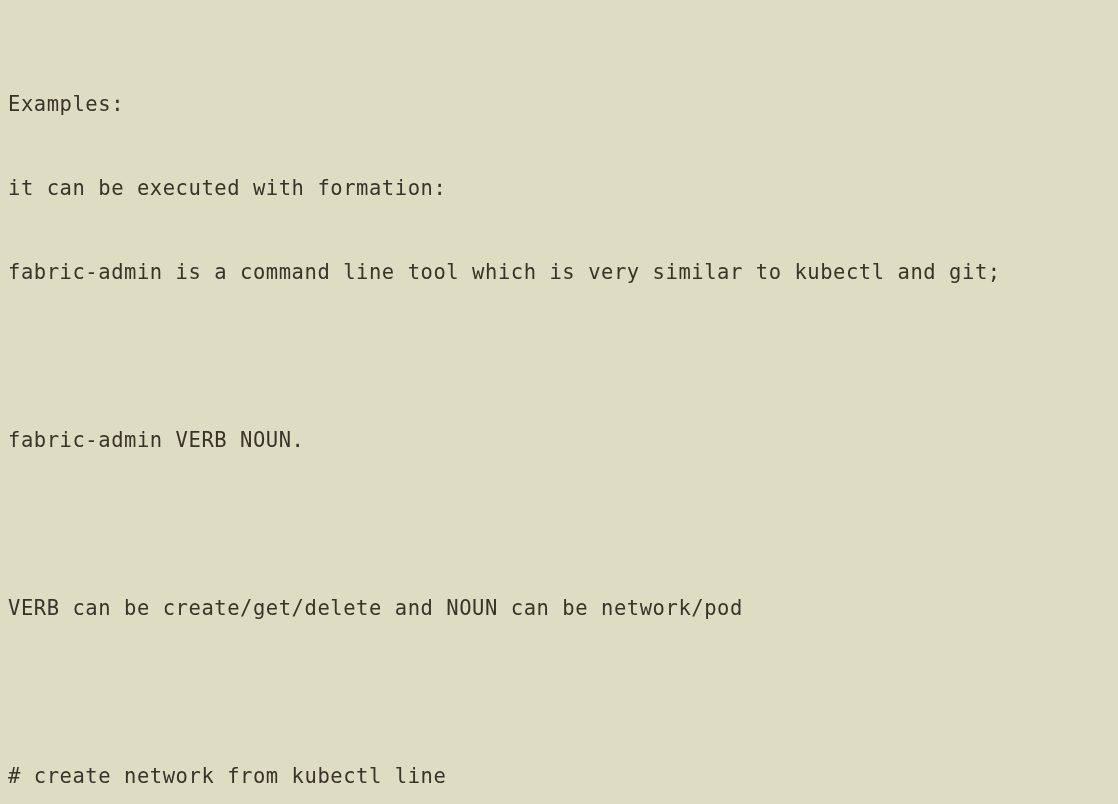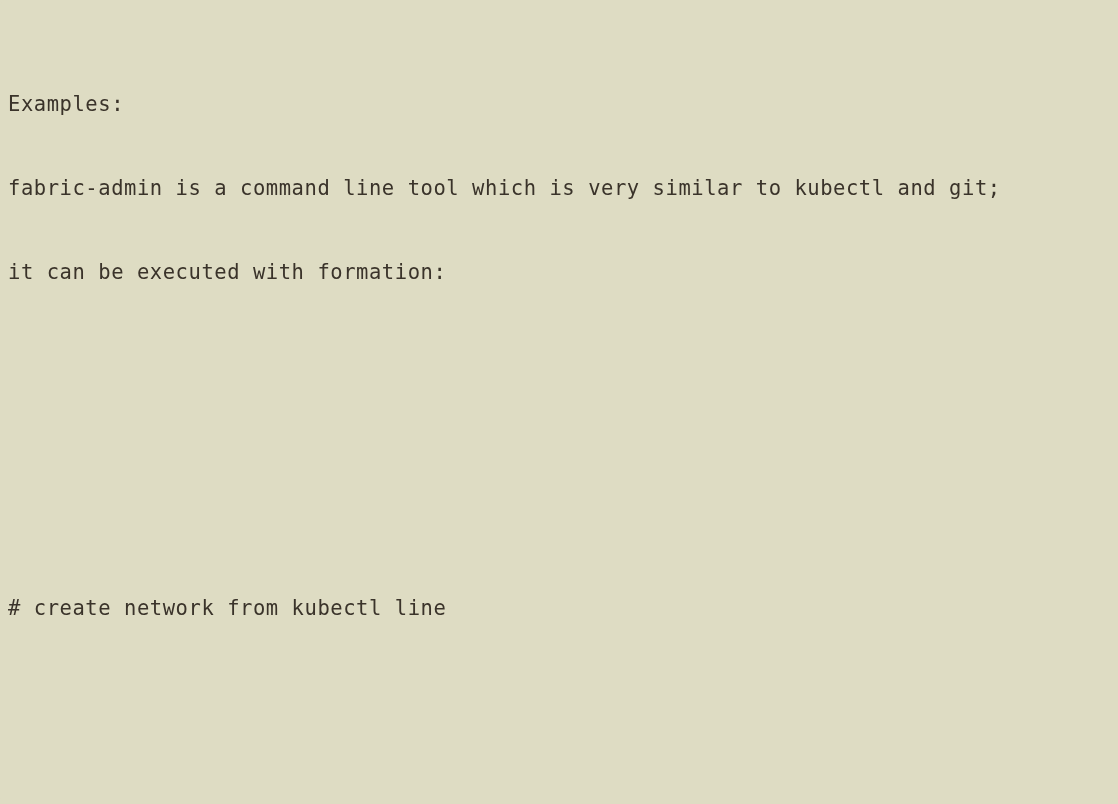--- a/index.html
+++ b/index.html
@@ -39,24 +39,26 @@
     height: 28px;
     line-height: 28px;
   }
 </style>
 </head>
 <body>
 
 <div id="terminal">
 
   <div class="line">Examples:</div>
+  <div class="line">it can be executed with formation:</div>
   <div class="line">fabric-admin is a command line tool which is very similar to kubectl and git;</div>
-  <div class="line">it can be executed with formation:</div>
   <div class="blank"></div>
+  <div class="line">fabric-admin VERB NOUN.</div>
   <div class="blank"></div>
+  <div class="line">VERB can be create/get/delete and NOUN can be network/pod</div>
   <div class="blank"></div>
   <div class="line"># create network from kubectl line</div>
   
   
   
   
   
   
   
   

